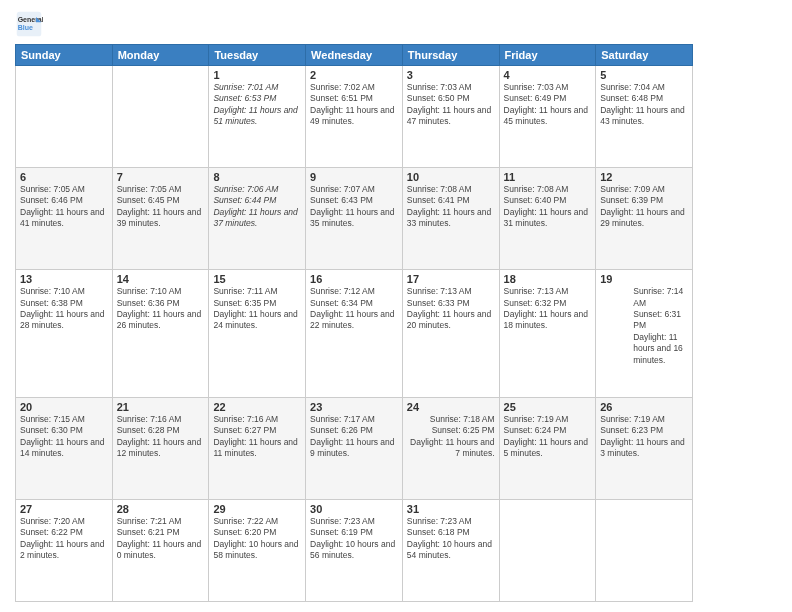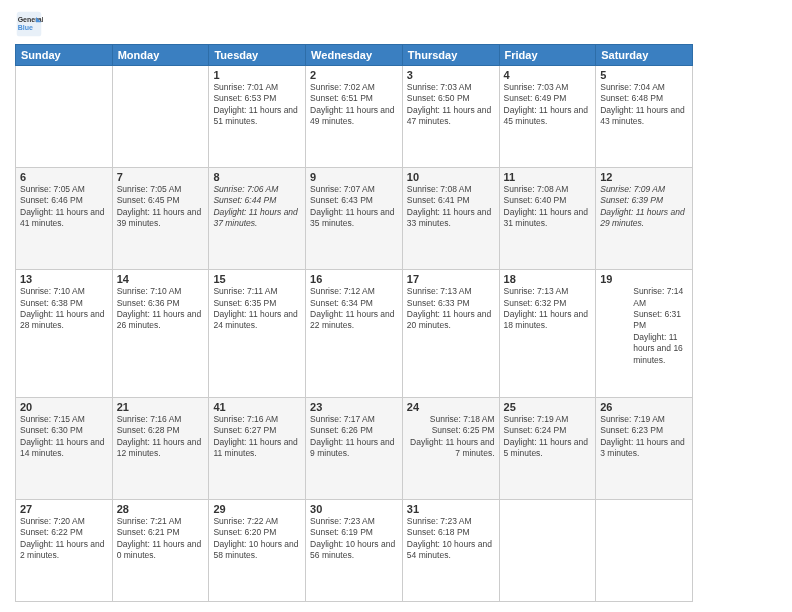--- a/index.html
+++ b/index.html
@@ -122,21 +122,21 @@
           <th>Friday</th>
           <th>Saturday</th>
         </tr>
     </thead>
     <tbody id="calendar-body">
     <tr>
           <td class="empty-cell"></td>
           <td class="empty-cell"></td>
           <td>
             <span class="day-number">1</span>
-            <div class="day-info" style="white-space: pre-line;">Sunrise: 7:01 AM
+            <div class="day-info" style="white-space: pre-line; font-style: italic;">Sunrise: 7:01 AM
 Sunset: 6:53 PM
 Daylight: 11 hours and 51 minutes.</div>
           </td>
           <td>
             <span class="day-number">2</span>
             <div class="day-info" style="white-space: pre-line;">Sunrise: 7:02 AM
 Sunset: 6:51 PM
 Daylight: 11 hours and 49 minutes.</div>
           </td>
           <td>
@@ -190,21 +190,21 @@
 Daylight: 11 hours and 33 minutes.</div>
           </td>
           <td>
             <span class="day-number">11</span>
             <div class="day-info" style="white-space: pre-line;">Sunrise: 7:08 AM
 Sunset: 6:40 PM
 Daylight: 11 hours and 31 minutes.</div>
           </td>
           <td>
             <span class="day-number">12</span>
-            <div class="day-info" style="white-space: pre-line; font-style: italic;">Sunrise: 7:09 AM
+            <div class="day-info" style="white-space: pre-line;">Sunrise: 7:09 AM
 Sunset: 6:39 PM
 Daylight: 11 hours and 29 minutes.</div>
           </td>
         </tr>
         <tr>
           <td>
             <span class="day-number">13</span>
             <div class="day-info" style="white-space: pre-line;">Sunrise: 7:10 AM
 Sunset: 6:38 PM
 Daylight: 11 hours and 28 minutes.</div>
@@ -253,21 +253,21 @@
 Sunset: 6:30 PM
 Daylight: 11 hours and 14 minutes.</div>
           </td>
           <td>
             <span class="day-number">21</span>
             <div class="day-info" style="white-space: pre-line;">Sunrise: 7:16 AM
 Sunset: 6:28 PM
 Daylight: 11 hours and 12 minutes.</div>
           </td>
           <td>
-            <span class="day-number">41</span>
+            <span class="day-number">22</span>
             <div class="day-info" style="white-space: pre-line;">Sunrise: 7:16 AM
 Sunset: 6:27 PM
 Daylight: 11 hours and 11 minutes.</div>
           </td>
           <td>
             <span class="day-number">23</span>
             <div class="day-info" style="white-space: pre-line;">Sunrise: 7:17 AM
 Sunset: 6:26 PM
 Daylight: 11 hours and 9 minutes.</div>
           </td>

